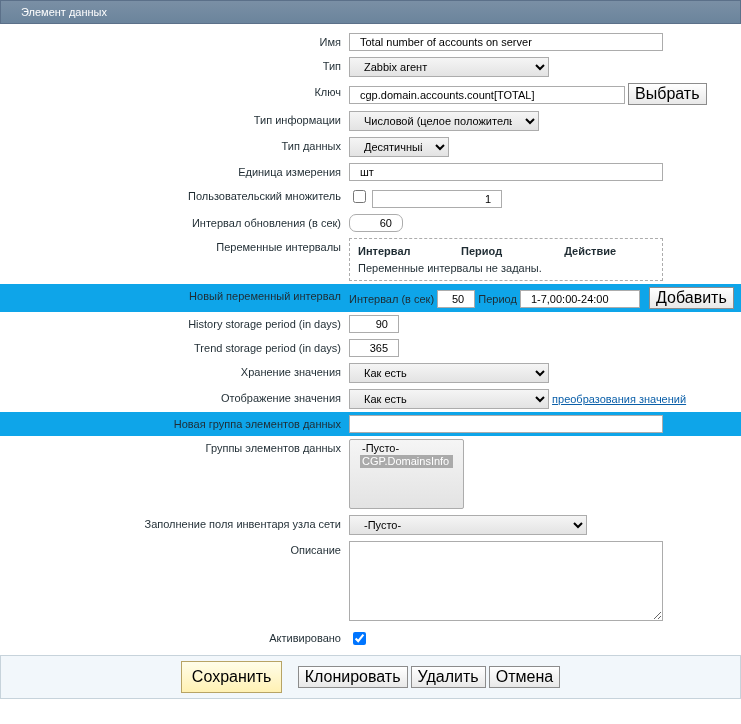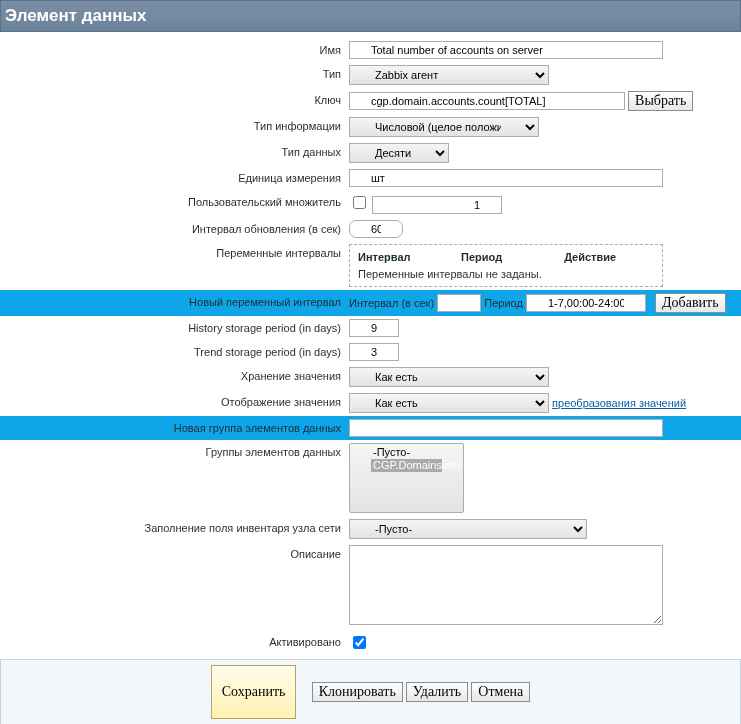--- a/index.html
+++ b/index.html
@@ -8,23 +8,23 @@
     font-family: Verdana, Arial, sans-serif;
     font-size: 11px;
     background: #fff;
     color: #1f2c33;
     width: 741px;
   }
   .header-bar {
     background: linear-gradient(to bottom, #7a8fa5 0%, #6b849c 100%);
     border: 1px solid #5b7089;
     color: #fff;
-    font-weight: bold;
-    padding: 5px 4px;
-    font-size: 17px;
+    font-weight: normal;
+    padding: 5px 20px;
+    font-size: 11px;
   }
   .form-table {
     width: 100%;
     border-collapse: collapse;
   }
   .form-table td {
     padding: 3px 4px;
     vertical-align: top;
   }
   .label-cell {
@@ -34,43 +34,43 @@
     color: #1f2c33;
     padding-top: 6px !important;
   }
   .value-cell {
     text-align: left;
   }
   input[type="text"], select, textarea {
     font-family: Verdana, Arial, sans-serif;
     font-size: 11px;
     border: 1px solid #acacac;
-    padding: 2px 21px;
+    padding: 2px 10px;
     background: #fff;
     color: #000;
   }
   select {
     background: linear-gradient(to bottom, #f5f5f5 0%, #e3e3e3 100%);
     height: 20px;
   }
   .text-wide { width: 314px; }
   .text-right { text-align: right; }
   .green-row td { background: #0ea5e9; }
   .flex-intervals-box {
     border: 1px dashed #acacac;
     padding: 6px 8px;
     width: 314px;
   }
   .flex-head { font-weight: bold; display: inline-block; }
   .flex-col-int { width: 100px; }
   .flex-col-per { width: 100px; }
   .flex-none { margin-top: 5px; font-weight: normal; }
   .btn {
-    font-family: Liberation Serif, serif;
-    font-size: 14px;
+    font-family: Liberation Sans, sans-serif;
+    font-size: 16px;
     background: linear-gradient(to bottom, #ffffff 0%, #e8e8e8 100%);
     border: 1px solid #8c8c8c;
     padding: 1px 6px;
     cursor: pointer;
   }
   .link {
     color: #0a5fa9;
     text-decoration: underline;
     cursor: pointer;
     margin-top: 37px;
@@ -89,21 +89,21 @@
   .footer {
     border: 1px solid #c7d3db;
     background: #f2f7fb;
     margin-top: 4px;
     padding: 5px 0;
     text-align: center;
   }
   .btn-save {
     background: linear-gradient(to bottom, #fffde9 0%, #fff1b3 100%);
     border: 1px solid #b7a365;
-    padding: 18px 10px;
+    padding: 6px 10px;
     font-weight: normal;
   }
   .spacer-small { height: 1px; }
   .mult-input { width: 130px; text-align: right; color:#999; }
 </style>
 </head>
 <body>
 
 <div class="header-bar">Элемент данных</div>
 

